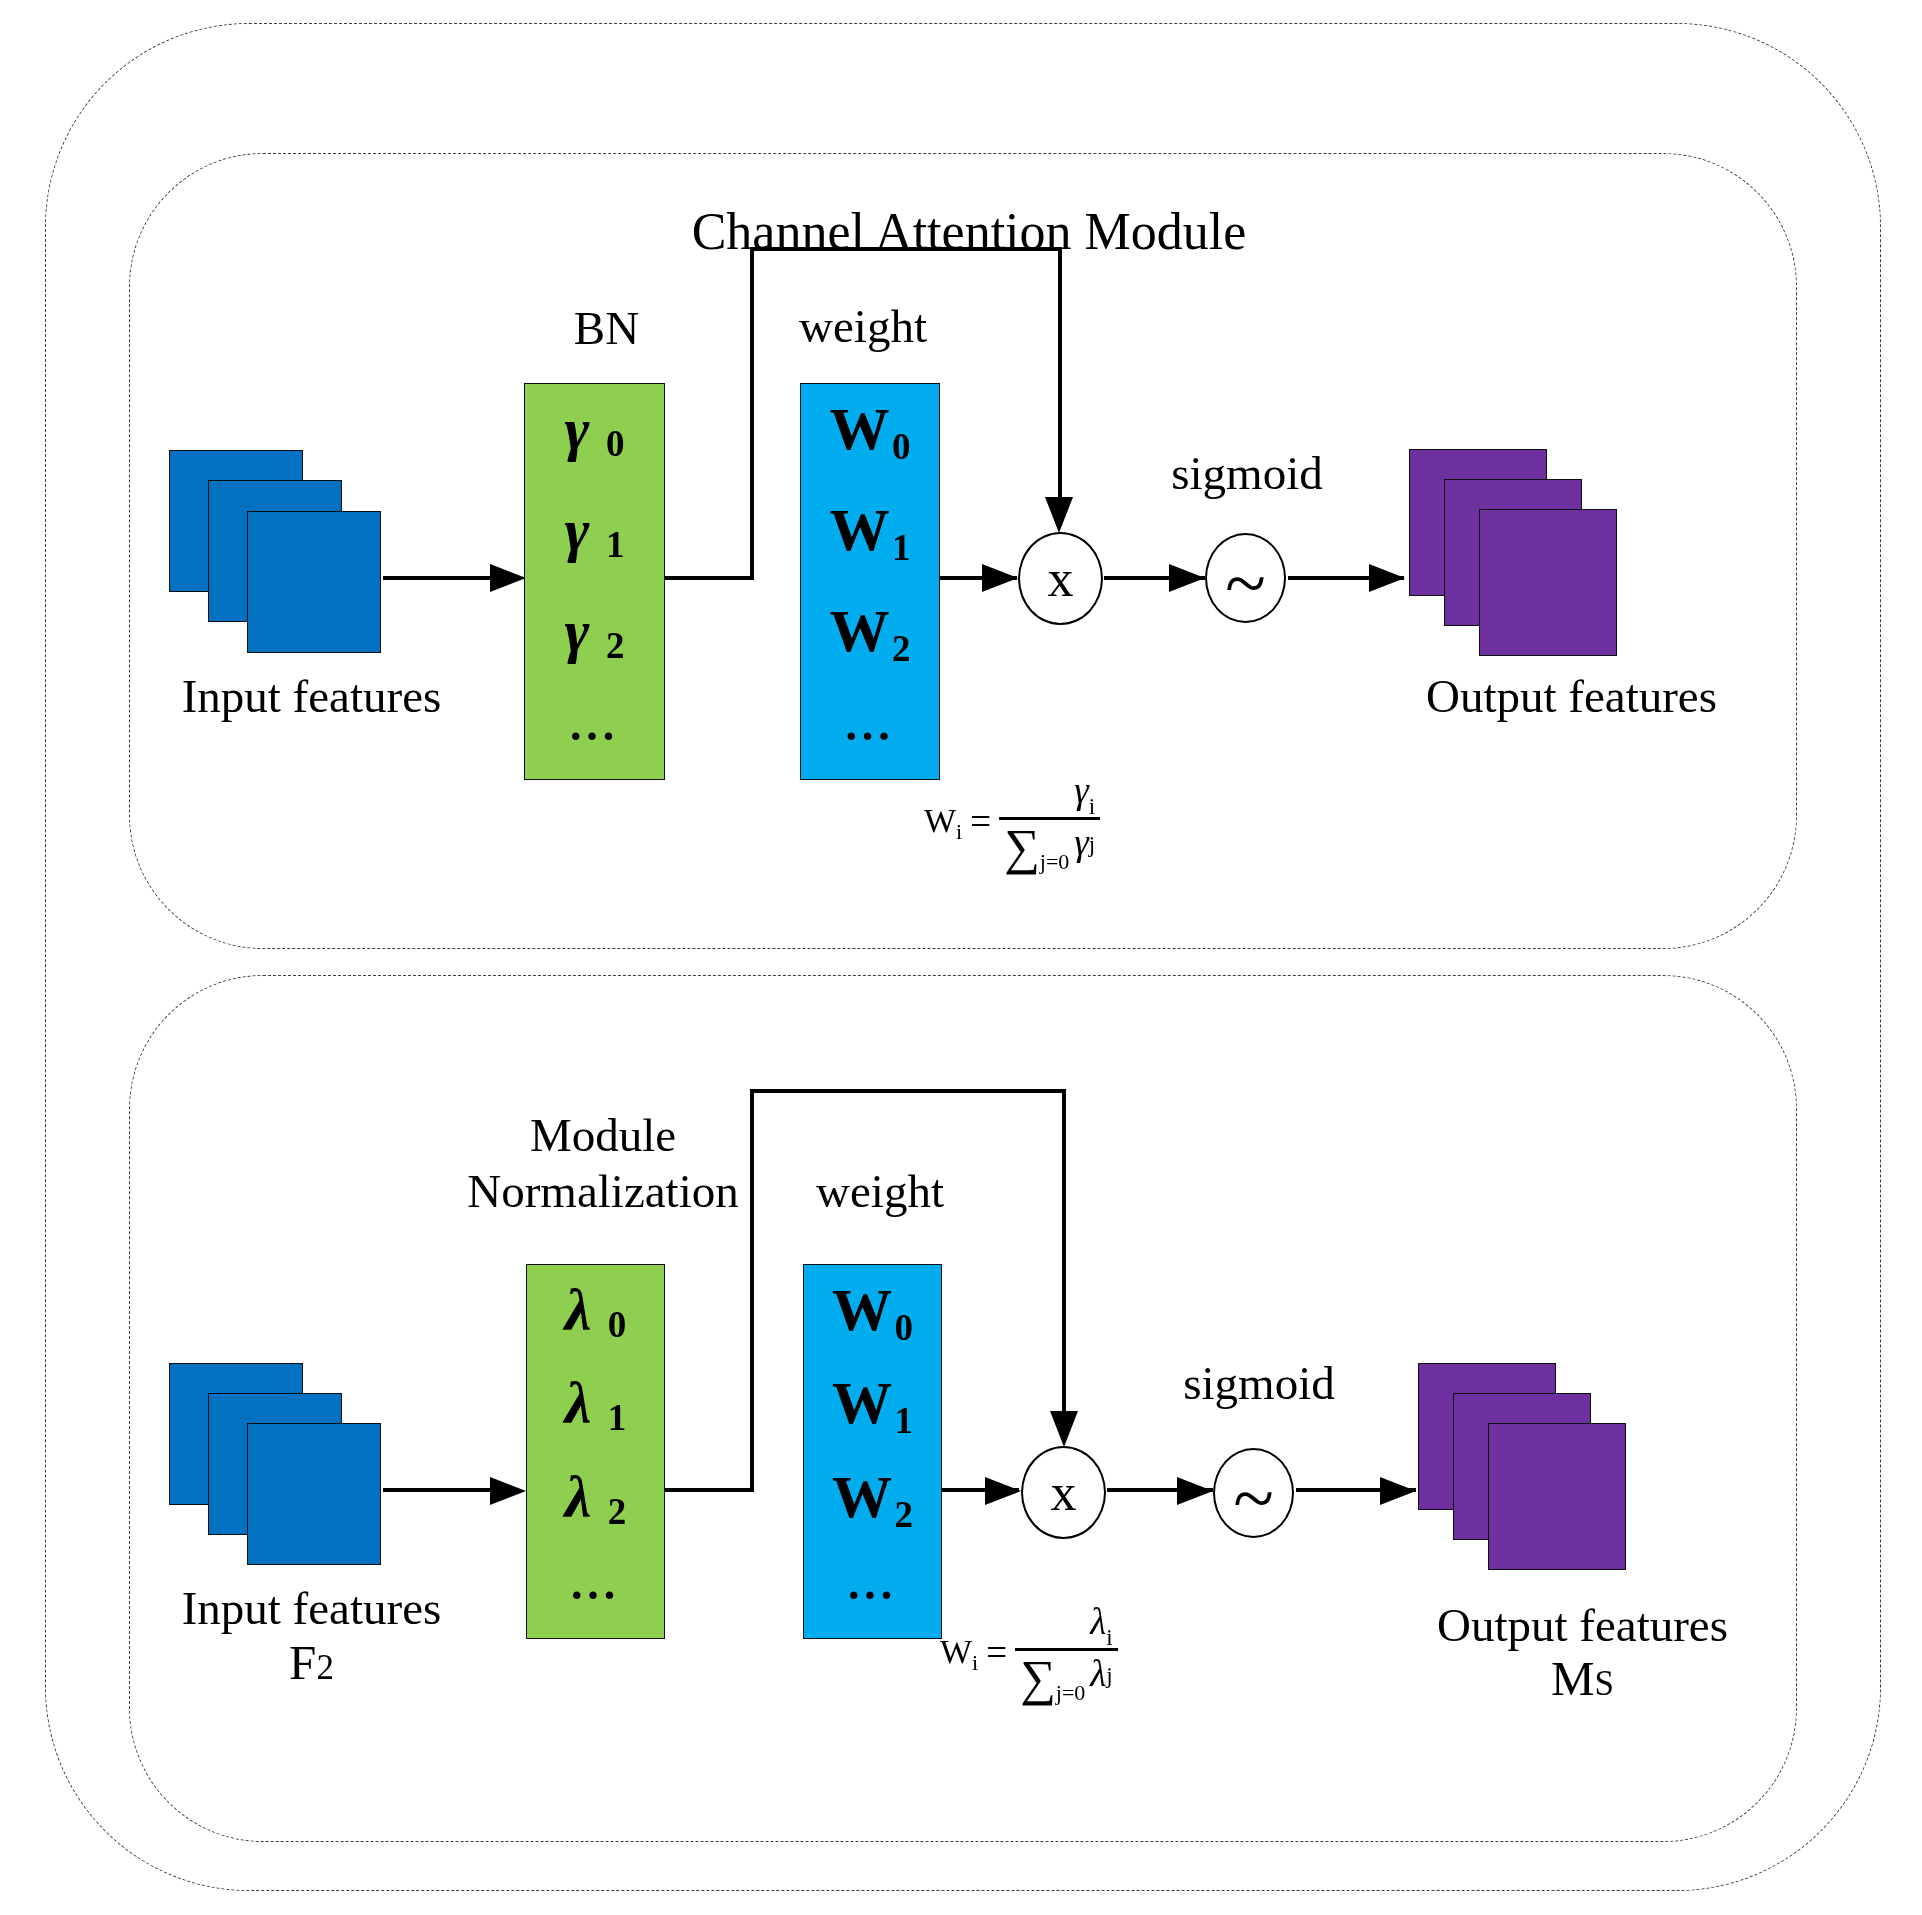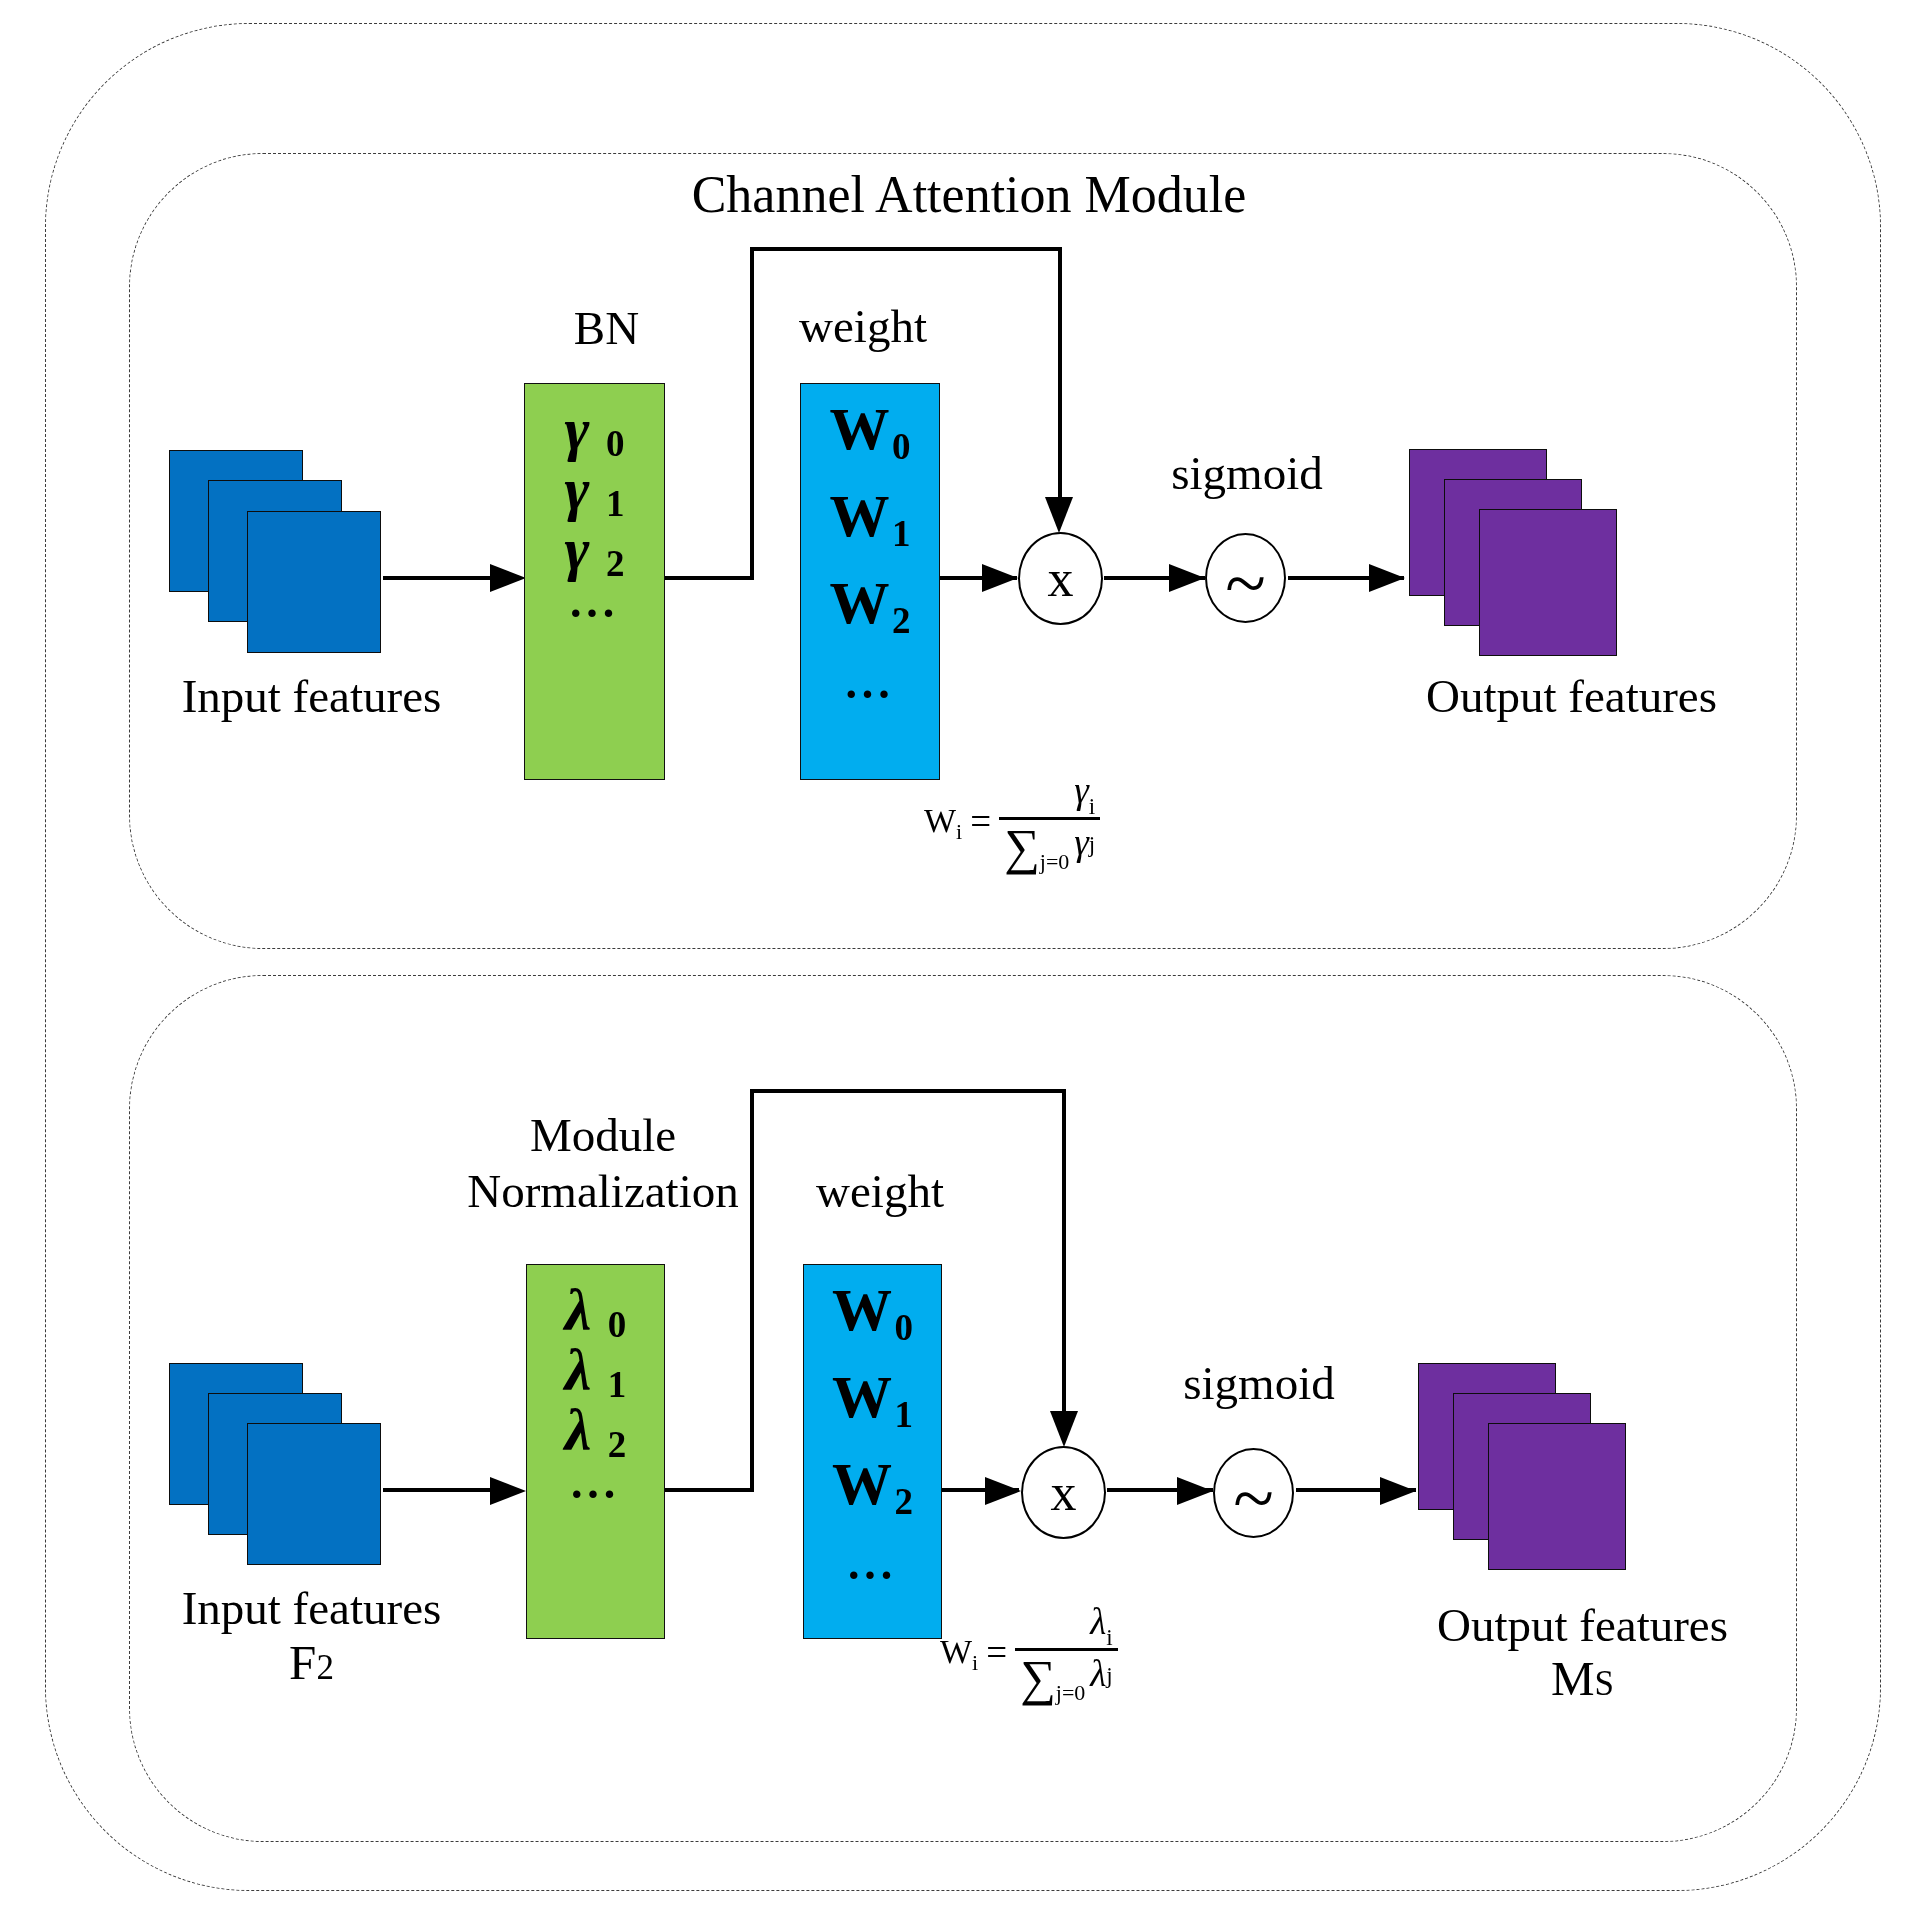--- a/index.html
+++ b/index.html
@@ -5,26 +5,26 @@
   html,body{margin:0;padding:0;background:#fff;}
   .canvas{
     position:relative;width:1922px;height:1915px;background:var(--c-background,#fff);
     font-family:"Liberation Serif","DejaVu Serif",serif;color:#000;overflow:hidden;
   }
   .dashed-box{position:absolute;border:1.6px dashed #3c3c3c;background:transparent;}
   .outer{left:45px;top:23px;width:1834px;height:1866px;border-radius:204px;}
   .inner1{left:129px;top:153px;width:1666px;height:794px;border-radius:134px;}
   .inner2{left:129px;top:975px;width:1666px;height:865px;border-radius:134px;}
   .label{position:absolute;text-align:center;font-size:47px;line-height:1.2;}
-  .title{font-size:52px;}
+  .title{font-size:52px;margin-top:37px;}
   .sq{position:absolute;width:134px;height:142px;border:1.6px solid #0d0d0d;box-sizing:border-box;}
   .in-sq{background:var(--c-input_features,#0371C2);}
   .out-sq{background:var(--c-output_features,#6E2F9F);width:138px;height:147px;}
   .vbox{position:absolute;border:1.6px solid #101010;box-sizing:border-box;
-        display:flex;flex-direction:column;align-items:center;
+        display:flex;flex-direction:column;align-items:center;justify-content:space-between;
         padding:14.7px 0 31px;}
   .norm-box{background:var(--c-normalization_box,#8ECF50);}
   .weight-box{background:var(--c-weight_box,#01ADEF);gap:27px;}
   .row{line-height:1;white-space:nowrap;}
   .row .sym{font-size:60px;font-weight:600;}
   .norm-box .sym{font-style:italic;}
   .weight-box .sym{font-style:normal;}
   .row .rsub{font-size:37px;font-weight:600;display:inline-block;transform:translateY(6.5px);}
   .norm-box .rsub{margin-left:16.3px;}
   .weight-box .rsub{margin-left:2.4px;transform:translateY(9.8px);}

